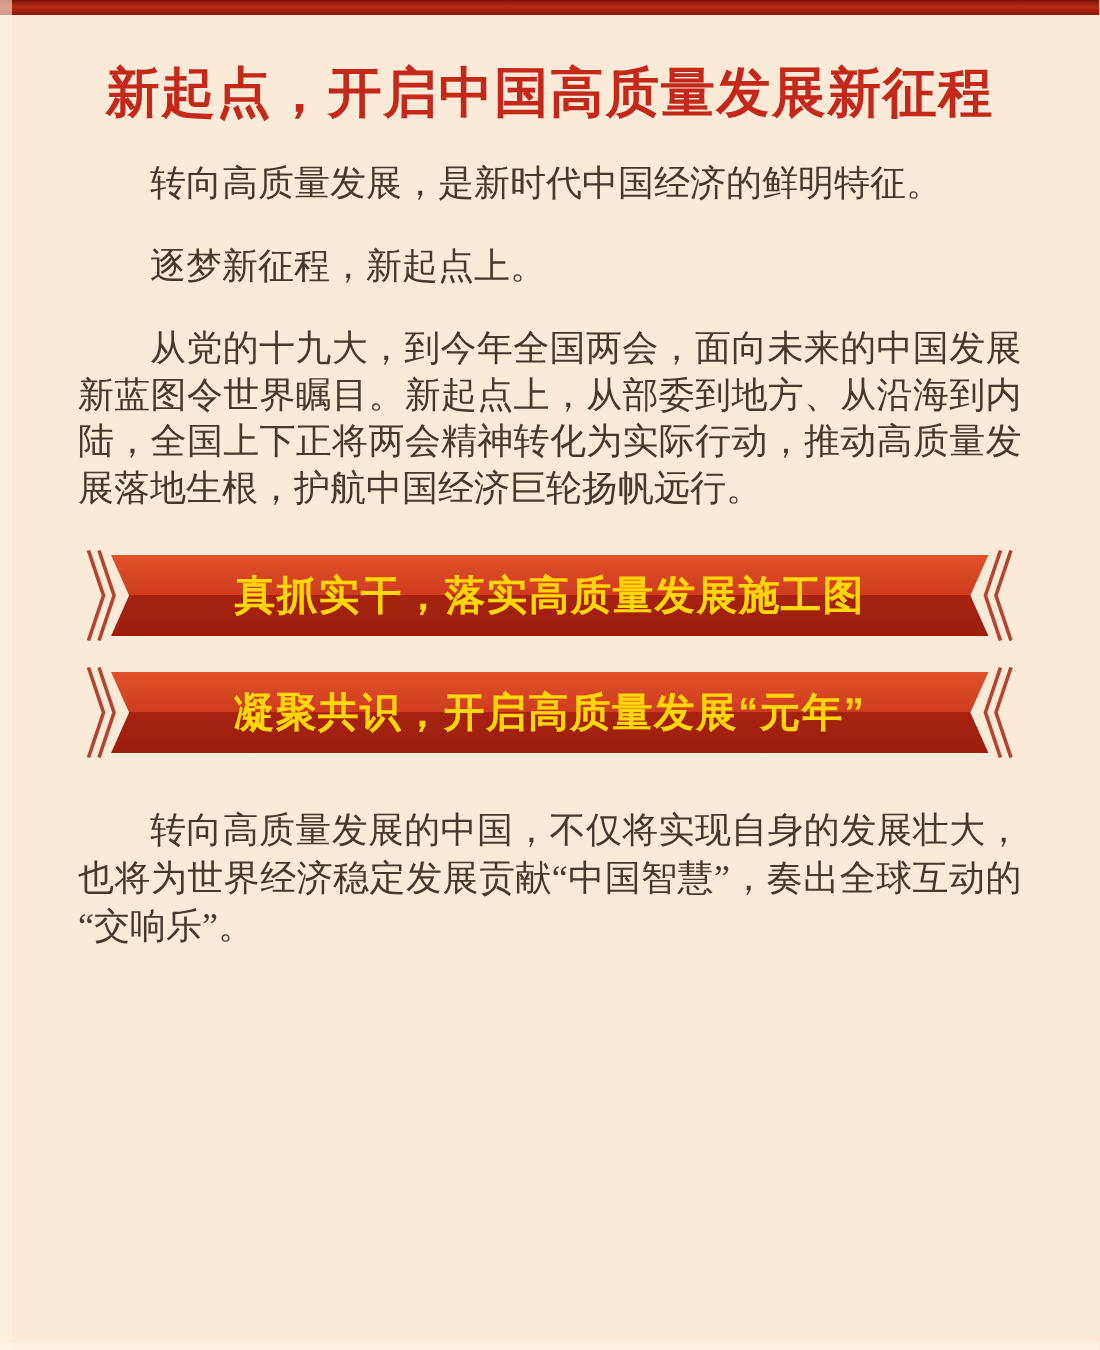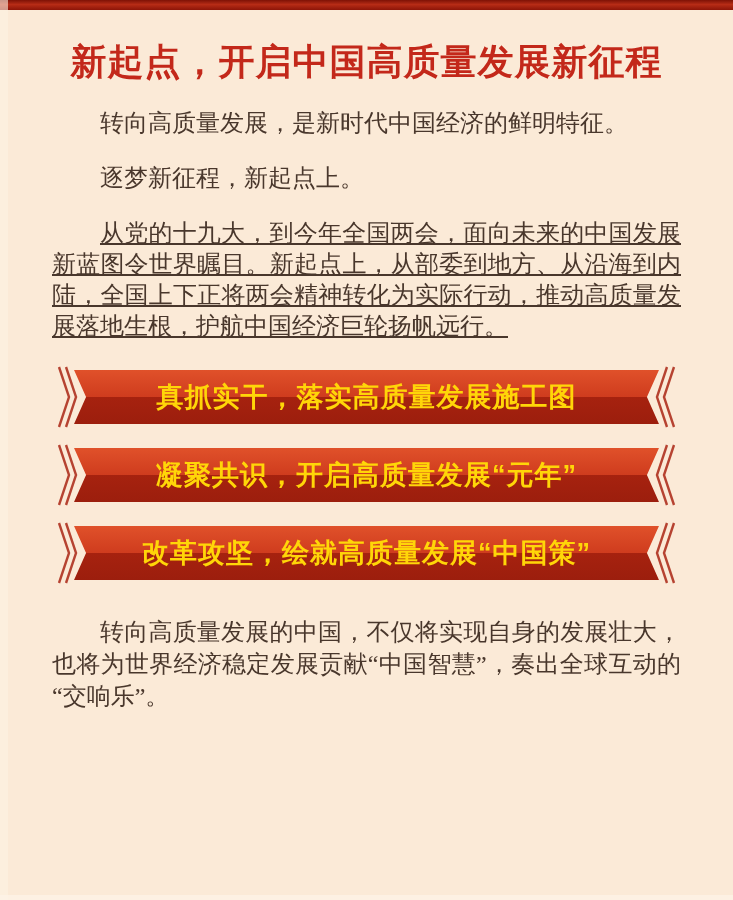--- a/index.html
+++ b/index.html
@@ -34,21 +34,21 @@
     margin:0;
     margin-top:30px;
     font-size:24px;line-height:31px;
     color:#49372c;
     text-align:justify;
     text-indent:2em;
     font-family:"Liberation Serif","DejaVu Serif",serif;
   }
   .article p.first{margin-top:20px;}
   .article p.p3{margin-top:24px;}
-  .article p.p4{margin-top:24px;text-decoration:underline;}
+  .article p.p4{margin-top:24px;}
 
   .banners{
     margin-top:24px;
     padding:0 55px;
   }
   .ribbon{
     position:relative;
     height:62px;
     margin-bottom:16px;
   }
@@ -116,30 +116,20 @@
       </defs>
       <polyline points="4,1 14,31 4,61" fill="none" stroke="#b64331" stroke-width="2.4"></polyline>
       <polyline points="11,1 21,31 11,61" fill="none" stroke="#b64331" stroke-width="2.4"></polyline>
       <polygon points="19,4 603,4 591,31 603,58 19,58 31,31" fill="url(#ribbonGrad)"></polygon>
       <polyline points="618,1 608,31 618,61" fill="none" stroke="#b64331" stroke-width="2.4"></polyline>
       <polyline points="611,1 601,31 611,61" fill="none" stroke="#b64331" stroke-width="2.4"></polyline>
     </svg>
     <div class="ribbon-label">凝聚共识，开启高质量发展“元年”</div>
   </div>
 
-  <div class="ribbon">
-    <svg viewBox="0 0 622 62" preserveAspectRatio="none">
-      <polyline points="4,1 14,31 4,61" fill="none" stroke="#b64331" stroke-width="2.4"></polyline>
-      <polyline points="11,1 21,31 11,61" fill="none" stroke="#b64331" stroke-width="2.4"></polyline>
-      <polygon points="19,4 603,4 591,31 603,58 19,58 31,31" fill="url(#ribbonGrad)"></polygon>
-      <polyline points="618,1 608,31 618,61" fill="none" stroke="#b64331" stroke-width="2.4"></polyline>
-      <polyline points="611,1 601,31 611,61" fill="none" stroke="#b64331" stroke-width="2.4"></polyline>
-    </svg>
-    <div class="ribbon-label">改革攻坚，绘就高质量发展“中国策”</div>
-  </div>
 
 </div>
 
 <div class="closing">
   <p>转向高质量发展的中国，不仅将实现自身的发展壮大，也将为世界经济稳定发展贡献“中国智慧”，奏出全球互动的“交响乐”。</p>
 </div>
 
 <div class="page-edge-bottom"></div>
 
 </body></html>

